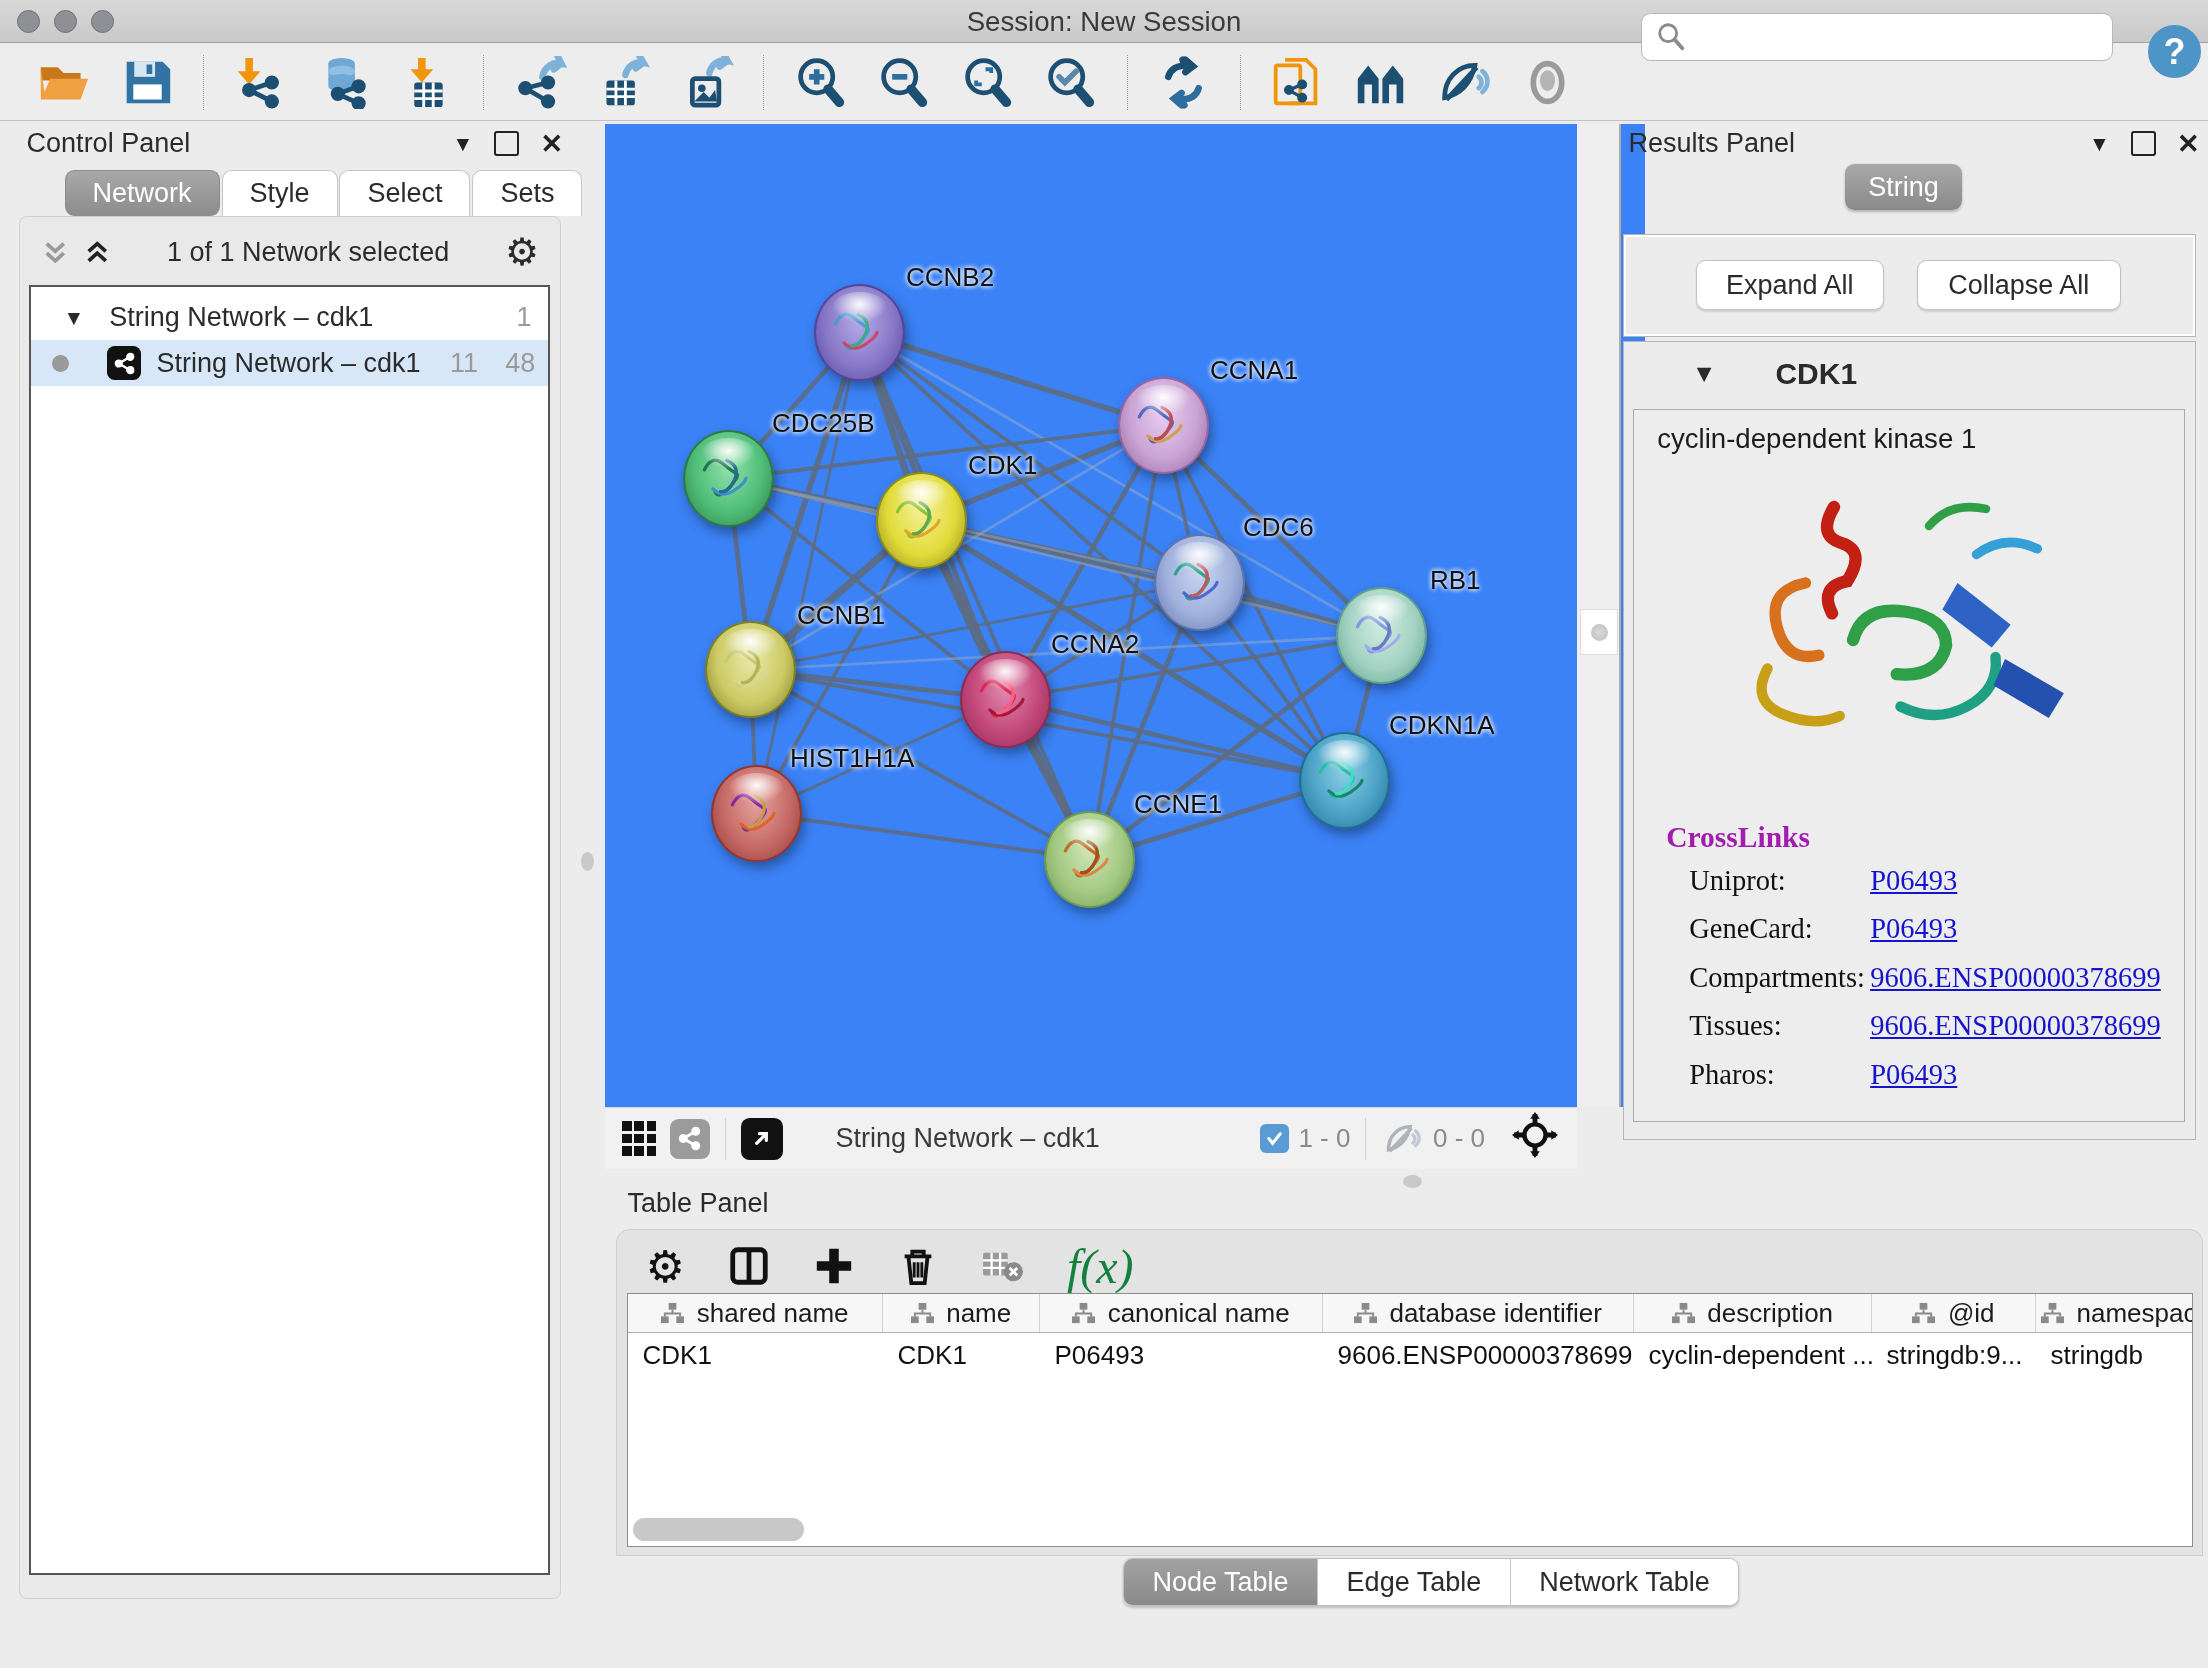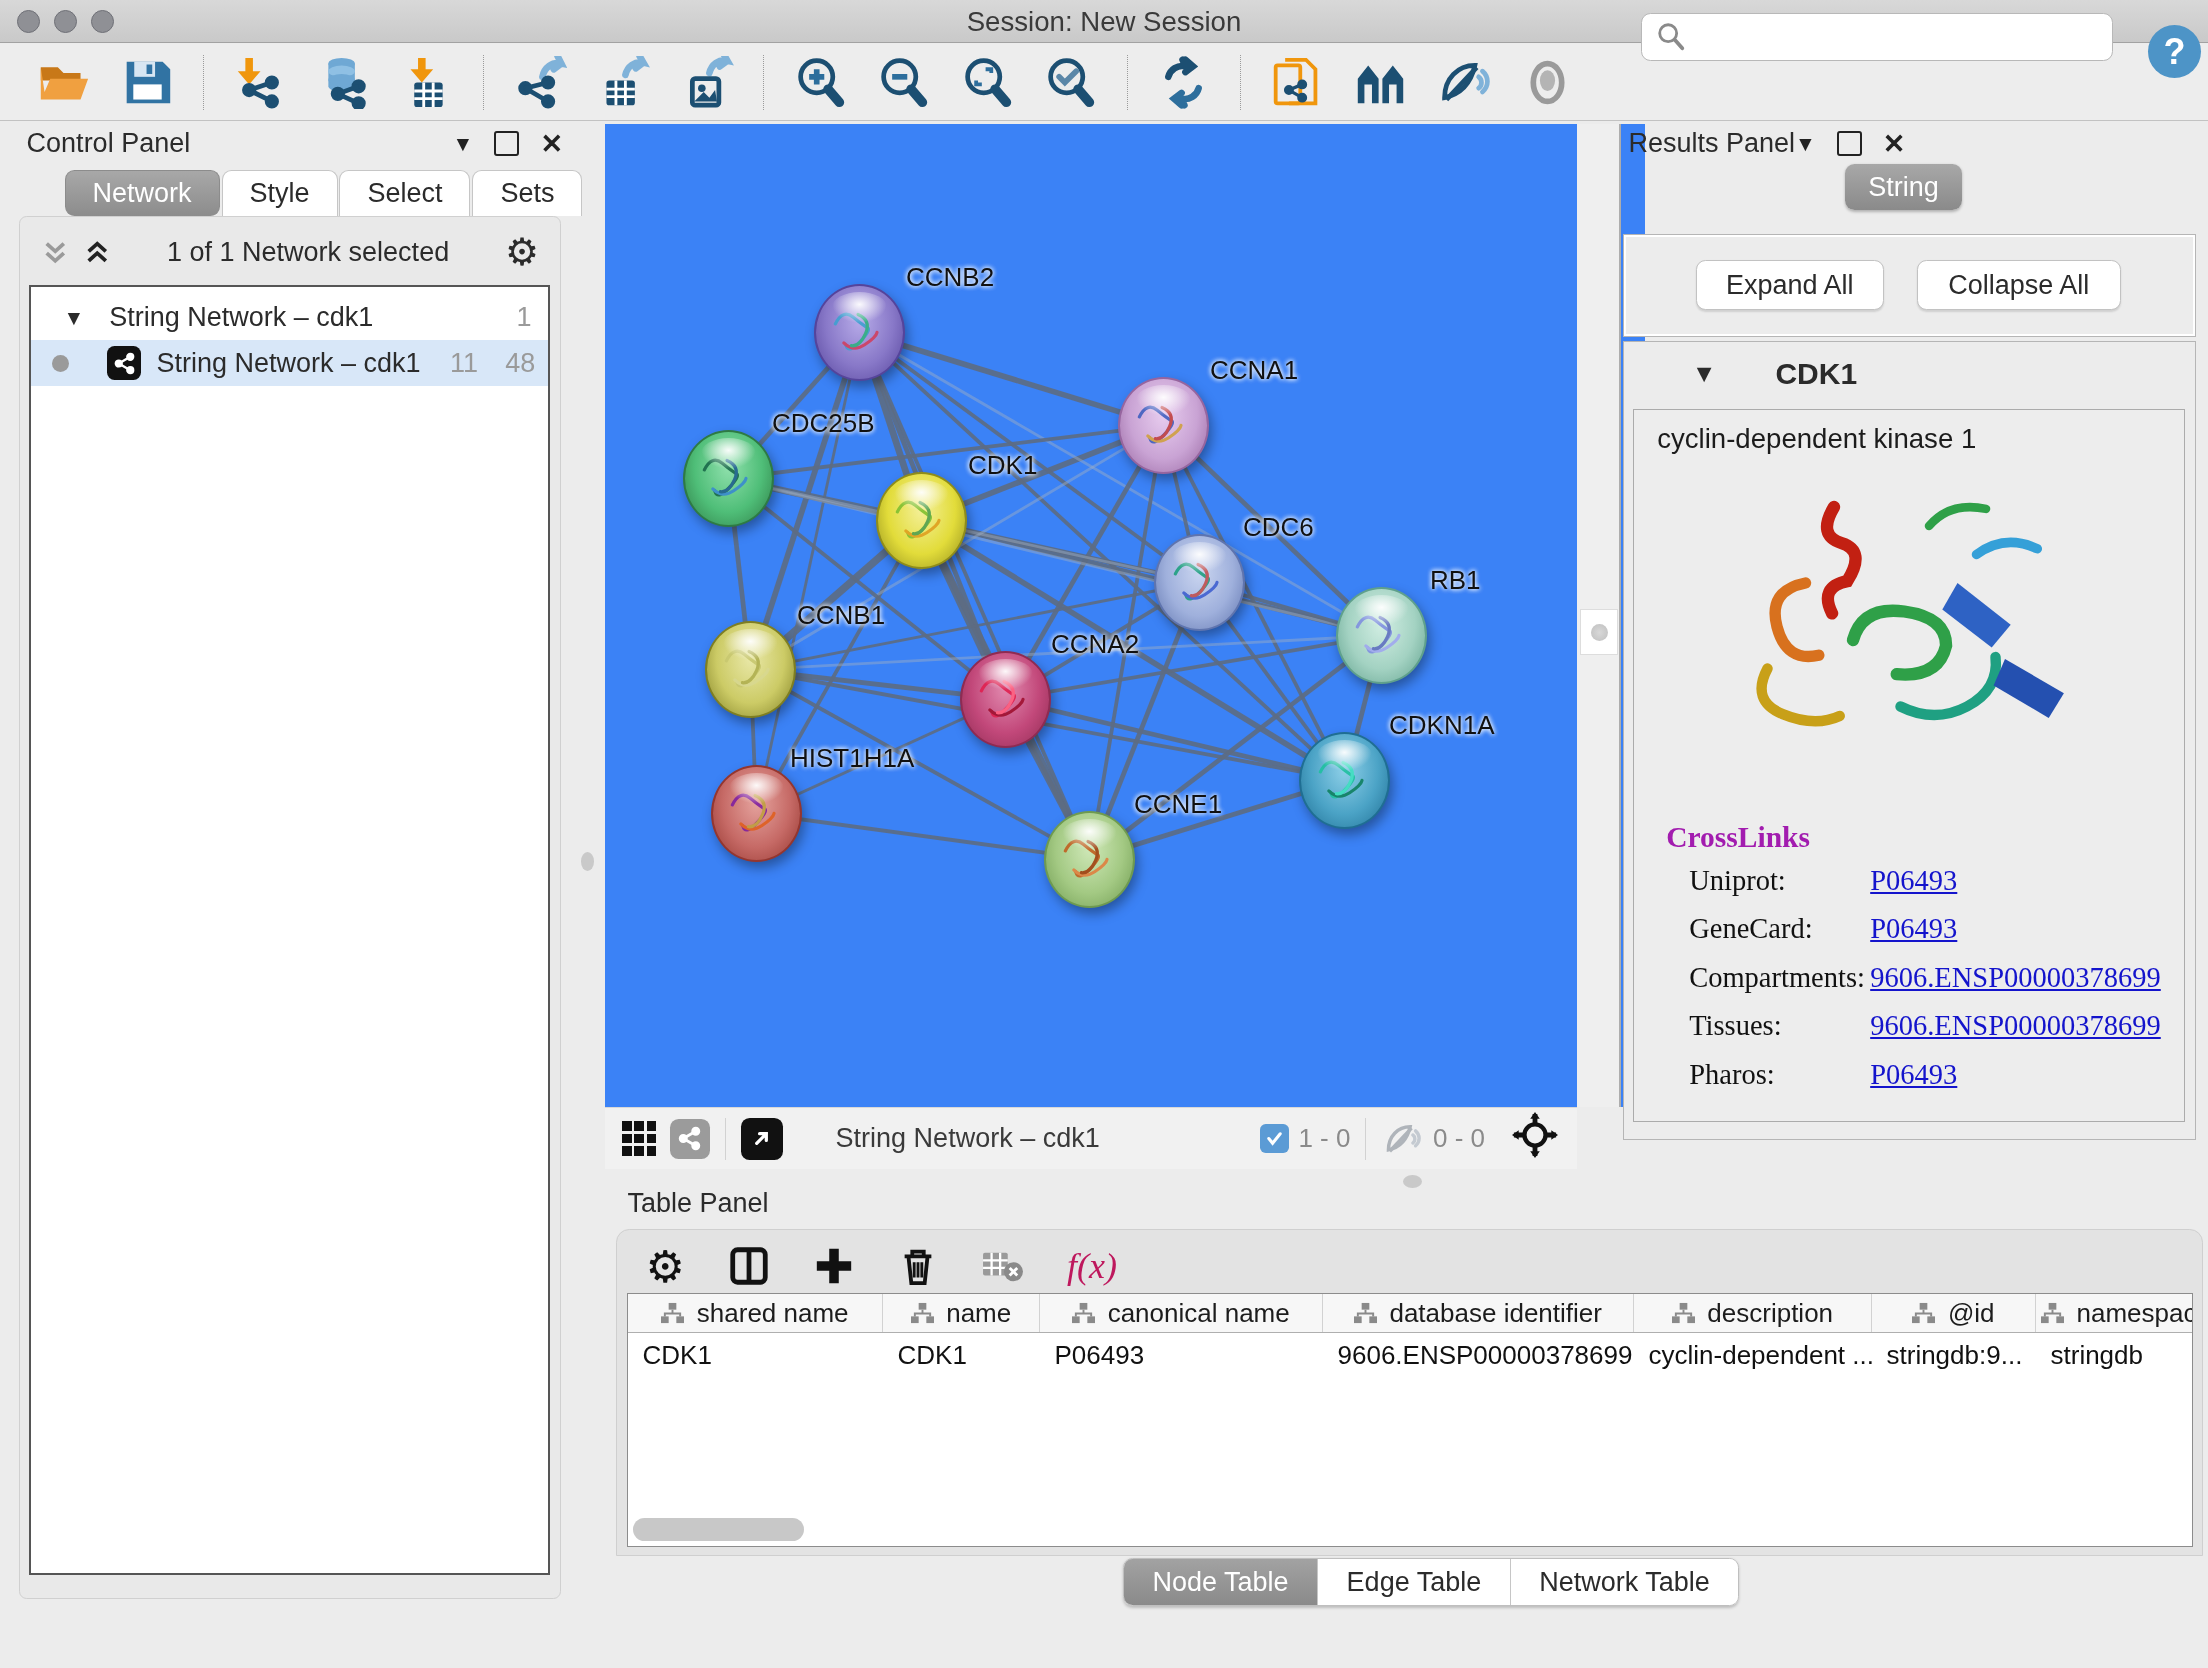--- a/index.html
+++ b/index.html
@@ -78,21 +78,21 @@
     align-items:center;justify-content:center;}
   .nt-num{color:#8A8A8A;font-size:26px;margin-left:9.5px;}
   .checkbox{width:28.5px;height:28.5px;background:#5B9BD5;border-radius:5.7px;display:flex;
     align-items:center;justify-content:center;}
   
   .h-split{position:absolute;left:616px;top:1172px;width:1592px;height:19px;display:flex;
     align-items:center;justify-content:center;}
   .h-split i{width:19px;height:13.3px;border-radius:50%;background:#C9C9C9;display:block;}
   
   .results{position:absolute;left:1617px;top:124px;width:592px;height:1046px;}
-  .rp-head{position:absolute;left:11.4px;right:9.5px;top:3.8px;display:flex;justify-content:flex-start;align-items:center;}
+  .rp-head{position:absolute;left:11.4px;right:9.5px;top:3.8px;display:flex;justify-content:space-between;align-items:center;}
   .rp-tab{position:absolute;left:228px;top:40px;width:117px;height:46px;border-radius:9.5px;
     background:linear-gradient(#A8A8A8,#8A8A8A);color:#fff;font-size:27px;display:flex;
     align-items:center;justify-content:center;box-shadow:0 1.9px 2.9px rgba(0,0,0,.25);}
   .rp-box1{position:absolute;left:5.7px;top:110px;width:571px;height:101px;background:#ECECEC;
     border:1.9px solid #B5B5B5;box-shadow:inset 0 0 0 1.9px #fff;}
   .rp-btn{position:absolute;top:25px;height:48px;background:#fff;border:1.9px solid #C2C2C2;
     border-radius:9.5px;font-size:27px;display:flex;align-items:center;justify-content:center;
     box-shadow:0 1.9px 1.9px rgba(0,0,0,.12);}
   .rp-box2{position:absolute;left:5.7px;top:217px;width:571px;height:797px;background:#ECECEC;
     border:1.9px solid #B5B5B5;}
@@ -658,21 +658,21 @@
         <svg width="42" height="42" viewBox="0 0 44 44">
             <path d="M8 12h28M16 12V7h12v5M12 12l3 28h14l3-28" fill="none" stroke="#111" stroke-width="4"></path>
             <path d="M18 18v16M22 18v16M26 18v16" stroke="#111" stroke-width="3"></path>
           </svg>
         <svg width="44" height="38" viewBox="0 0 46 40">
             <rect x="2" y="6" width="26" height="24" rx="2" fill="#9A9A9A"></rect>
             <path d="M2 14h26M2 22h26M11 6v24M20 6v24" stroke="#fff" stroke-width="2.4"></path>
             <circle cx="34" cy="26" r="10" fill="#8A8A8A"></circle>
             <path d="M30 22l8 8M38 22l-8 8" stroke="#fff" stroke-width="3"></path>
           </svg>
-        <span style="font-family:'Liberation Serif',serif;font-style:italic;font-size:36px;color:#be185d">f(x)</span>
+        <span style="font-family:'Liberation Serif',serif;font-style:italic;font-size:48px;color:#15803d">f(x)</span>
       </div>
       <div class="tp-table">
         <div class="thead" id="tblHead">
             <div class="th" style="width: 255px;">
               <svg width="25" height="23" viewBox="0 0 26 24">
                 <rect x="9" y="1" width="8" height="7" fill="#8A8A8A"></rect>
                 <rect x="1" y="15" width="8" height="7" fill="#8A8A8A"></rect>
                 <rect x="17" y="15" width="8" height="7" fill="#8A8A8A"></rect>
                 <path d="M13 8v4M5 15v-3h16v3" stroke="#8A8A8A" stroke-width="2" fill="none"></path>
               </svg>

